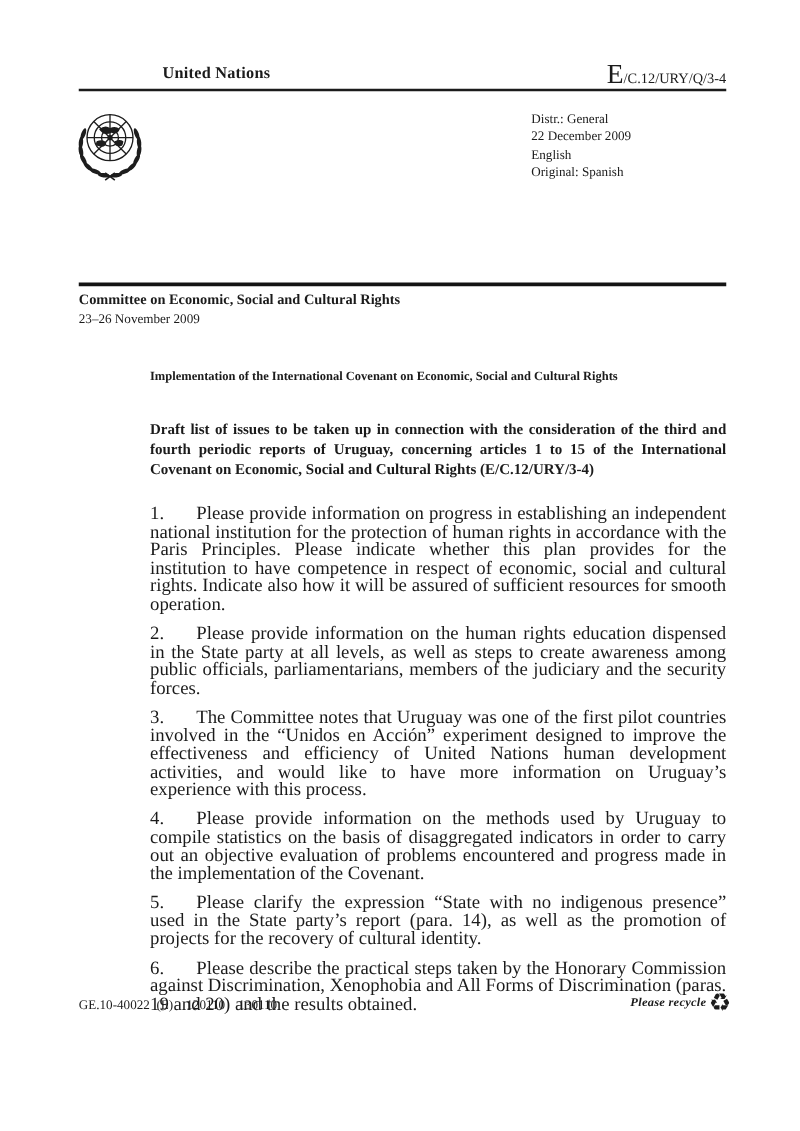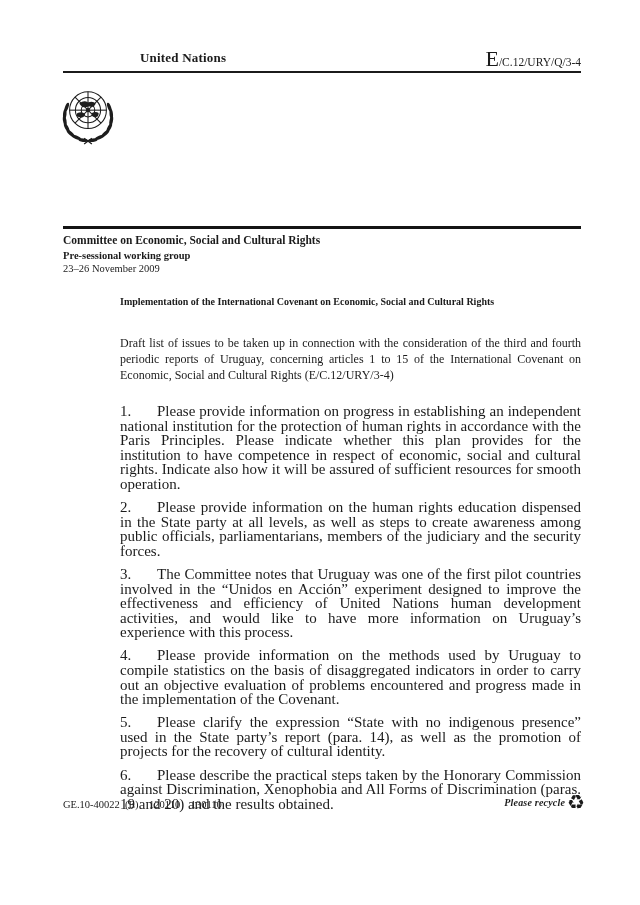--- a/index.html
+++ b/index.html
@@ -9,21 +9,21 @@
     margin:0 auto;
     background:#ffffff;
     font-family:"Liberation Serif", serif;
     color:#1b1b1b;
     box-shadow:0 0 0 1px #e0e0e0;
     overflow:hidden;
   }
 
   
   .un-name {
-    position:absolute; left:140px; top:50px;
+    position:absolute; left:130px; top:50px;
     font-size:13px; font-weight:bold; letter-spacing:0.2px;text-align:right;
   }
   .doc-symbol {
     position:absolute; right:59px; top:46px;
     font-size:11.5px; white-space:nowrap;
   }
   .doc-symbol .sym-big { font-size:22px; font-weight:400; }
   .rule-thin {
     position:absolute; left:63px; top:71px; width:518px;
     border-top:2px solid #1b1b1b; height:0;
@@ -48,21 +48,21 @@
   .committee-l2 { font-size:10.5px; font-weight:bold; }
   .committee-l3 { font-size:10.5px; }
 
   
   .content { position:absolute; left:120px; top:292px; width:461px; }
   .doc-title {
     font-size:10px; font-weight:bold; line-height:20px;
     margin:0 0 23px 0;
   }
   .doc-subtitle {
-    font-size:12px; font-weight:normal; line-height:16px;
+    font-size:12px; font-weight:bold; line-height:16px;
     margin:0 0 21px 0; text-align:justify;
   }
   .para {
     font-size:15px; line-height:14.6px; text-align:justify;
     margin:0 0 8.5px 0;
   }
   .pnum { display:inline-block; width:37px; }
   .article-heading {
     font-size:13px; font-weight:bold;
     margin:15px 0 17px 0;
@@ -128,26 +128,31 @@
       <ellipse cx="44" cy="55" rx="5" ry="1.8" transform="rotate(158 44 55)"></ellipse>
       <ellipse cx="37" cy="58" rx="5" ry="1.8" transform="rotate(172 37 58)"></ellipse>
     </g>
     <g stroke="#1d1d1d" stroke-width="1.3" fill="none">
       <path d="M28 62 L36 56"></path>
       <path d="M36 62 L28 56"></path>
     </g>
   </svg>
 
 
+  <div class="distr">
+    <div>Distr.: General</div>
+    <div>22 December 2009</div>
+    <div>English</div>
+    <div>Original: Spanish</div>
+  </div>
 
   <div class="rule-thick"></div>
 
   <div class="committee">
     <div class="committee-l1">Committee on Economic, Social and Cultural Rights</div>
-    <div class="committee-l2">Pre-sessional working group</div>
     <div class="committee-l3">23–26 November 2009</div>
   </div>
 
   <div class="content">
     <div class="doc-title">Implementation of the International Covenant on Economic, Social and Cultural Rights</div>
     <div class="doc-subtitle">Draft list of issues to be taken up in connection with the consideration of the third and fourth periodic reports of Uruguay, concerning articles 1 to 15 of the International Covenant on Economic, Social and Cultural Rights (E/C.12/URY/3-4)</div>
     <div>
         <p class="para"><span class="pnum">1.</span><span>Please provide information on progress in establishing an independent national institution for the protection of human rights in accordance with the Paris Principles. Please indicate whether this plan provides for the institution to have competence in respect of economic, social and cultural rights. Indicate also how it will be assured of sufficient resources for smooth operation.</span></p>
         <p class="para"><span class="pnum">2.</span><span>Please provide information on the human rights education dispensed in the State party at all levels, as well as steps to create awareness among public officials, parliamentarians, members of the judiciary and the security forces.</span></p>
         <p class="para"><span class="pnum">3.</span><span>The Committee notes that Uruguay was one of the first pilot countries involved in the “Unidos en Acción” experiment designed to improve the effectiveness and efficiency of United Nations human development activities, and would like to have more information on Uruguay’s experience with this process.</span></p>

